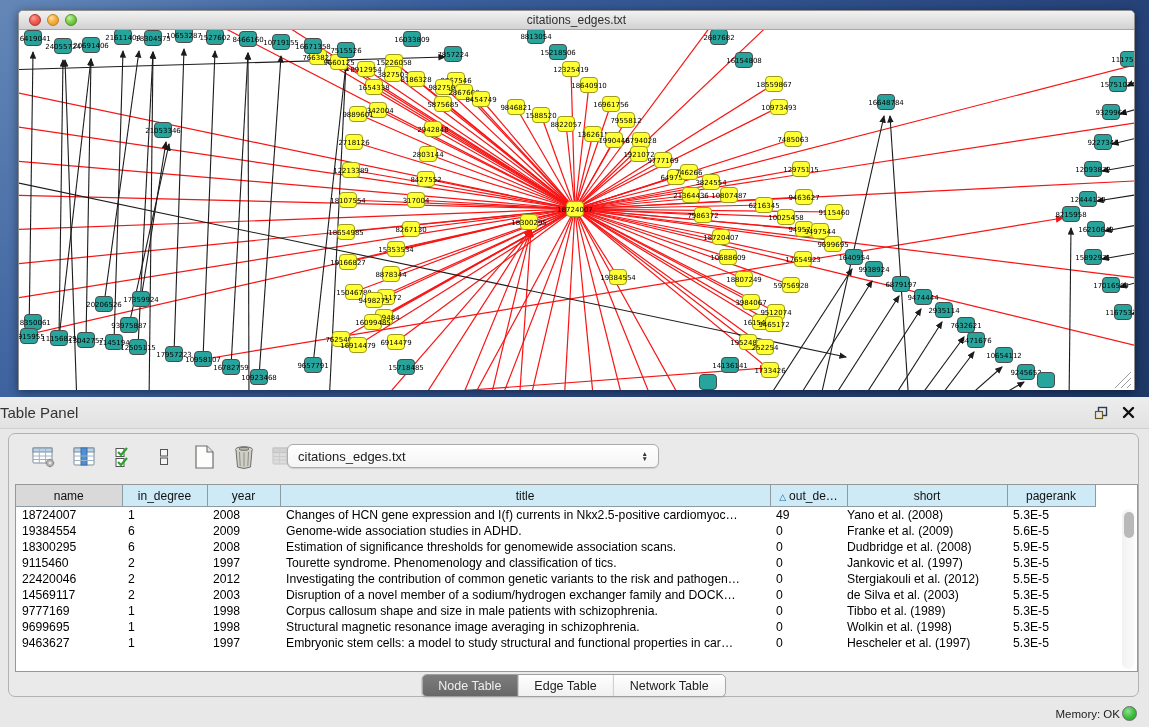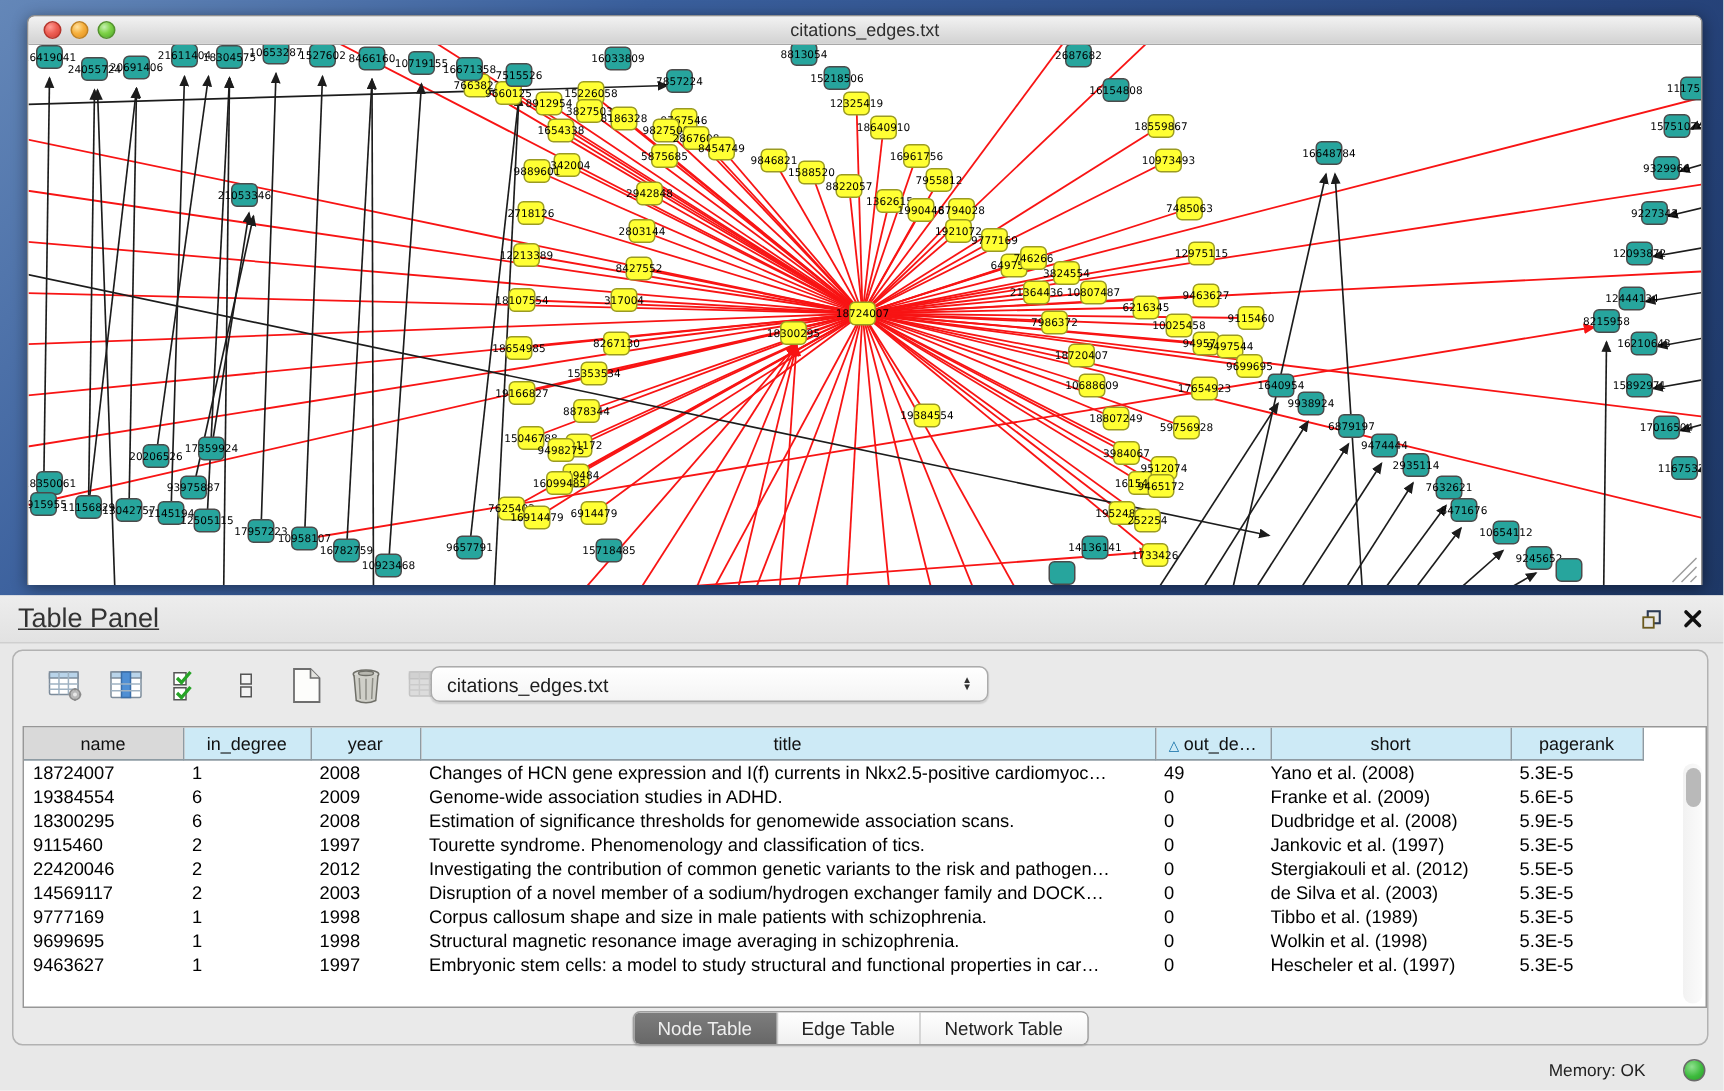--- a/index.html
+++ b/index.html
@@ -21,21 +21,21 @@
   .light.red{background:radial-gradient(circle at 35% 30%,#ff9d96,#ee6156 45%,#d03a30);border:1px solid #b4352c;}
   .light.yellow{background:radial-gradient(circle at 35% 30%,#ffe2a0,#f6b03e 45%,#df8d1e);border:1px solid #c08223;}
   .light.green{background:radial-gradient(circle at 35% 30%,#c6f0b2,#7ed248 45%,#4aa327);border:1px solid #53922e;}
   #canvas{position:relative;width:1115px;height:360px;background:#fff;overflow:hidden;}
   #graph{display:block;}
 
   
   #panel{position:absolute;left:0;top:397px;width:1149px;height:330px;background:#e8e8e8;}
   #panel-header{height:31px;background:linear-gradient(#ededed,#e2e2e2);
     border-bottom:1px solid #cfcfcf;display:flex;align-items:center;}
-  #panel-title{font-size:18px;color:#333;margin-left:12px;flex:1;text-decoration:underline;}
+  #panel-title{font-size:15px;color:#333;margin-left:0;flex:1;}
   .panel-hdr-btn{margin-right:14px;cursor:default;display:flex;align-items:center;}
   #panel-body{position:absolute;left:8px;top:36px;width:1131px;height:264px;
     border:1px solid #b2b2b2;border-radius:7px;background:#eaeaea;box-sizing:border-box;}
 
   
   #toolbar{position:absolute;left:0;top:0;height:46px;width:100%;display:flex;align-items:center;}
   .tb-icon{margin-left:14px;width:26px;height:26px;display:flex;align-items:center;justify-content:center;}
   .tb-icon:first-child{margin-left:22px;}
   .fx{font-family:"DejaVu Serif",serif;font-style:italic;font-weight:bold;font-size:14px;color:#222;}
   .fx small{font-size:10px;}
@@ -65,21 +65,21 @@
     border:1px solid #9f9f9f;border-radius:5px;overflow:hidden;background:#fff;
     box-shadow:0 1px 1px rgba(0,0,0,.1);}
   .tab{padding:0 16px;font-size:12.5px;display:flex;align-items:center;color:#222;
     background:linear-gradient(#ffffff,#f0f0f0);border-left:1px solid #c9c9c9;}
   .tab:first-child{border-left:none;}
   .tab.active{background:linear-gradient(#7d7d7d,#676767);color:#efefef;}
 
   
   #statusbar{position:absolute;left:0;bottom:0;width:100%;height:27px;
     display:flex;align-items:center;justify-content:flex-end;}
-  #mem-label{font-size:11.5px;color:#222;margin-right:25px;}
+  #mem-label{font-size:11.5px;color:#222;margin-right:2px;}
   #mem-dot{width:13px;height:13px;border-radius:50%;margin-right:12px;
     background:radial-gradient(circle at 38% 32%,#8fe08f,#3dbb3d 55%,#2b9a2b);border:1px solid #6a6a6a;}
 </style>
 </head>
 <body>
 
 <div id="desktop">
   <div id="net-window">
     <div id="titlebar">
       <div class="lights">

